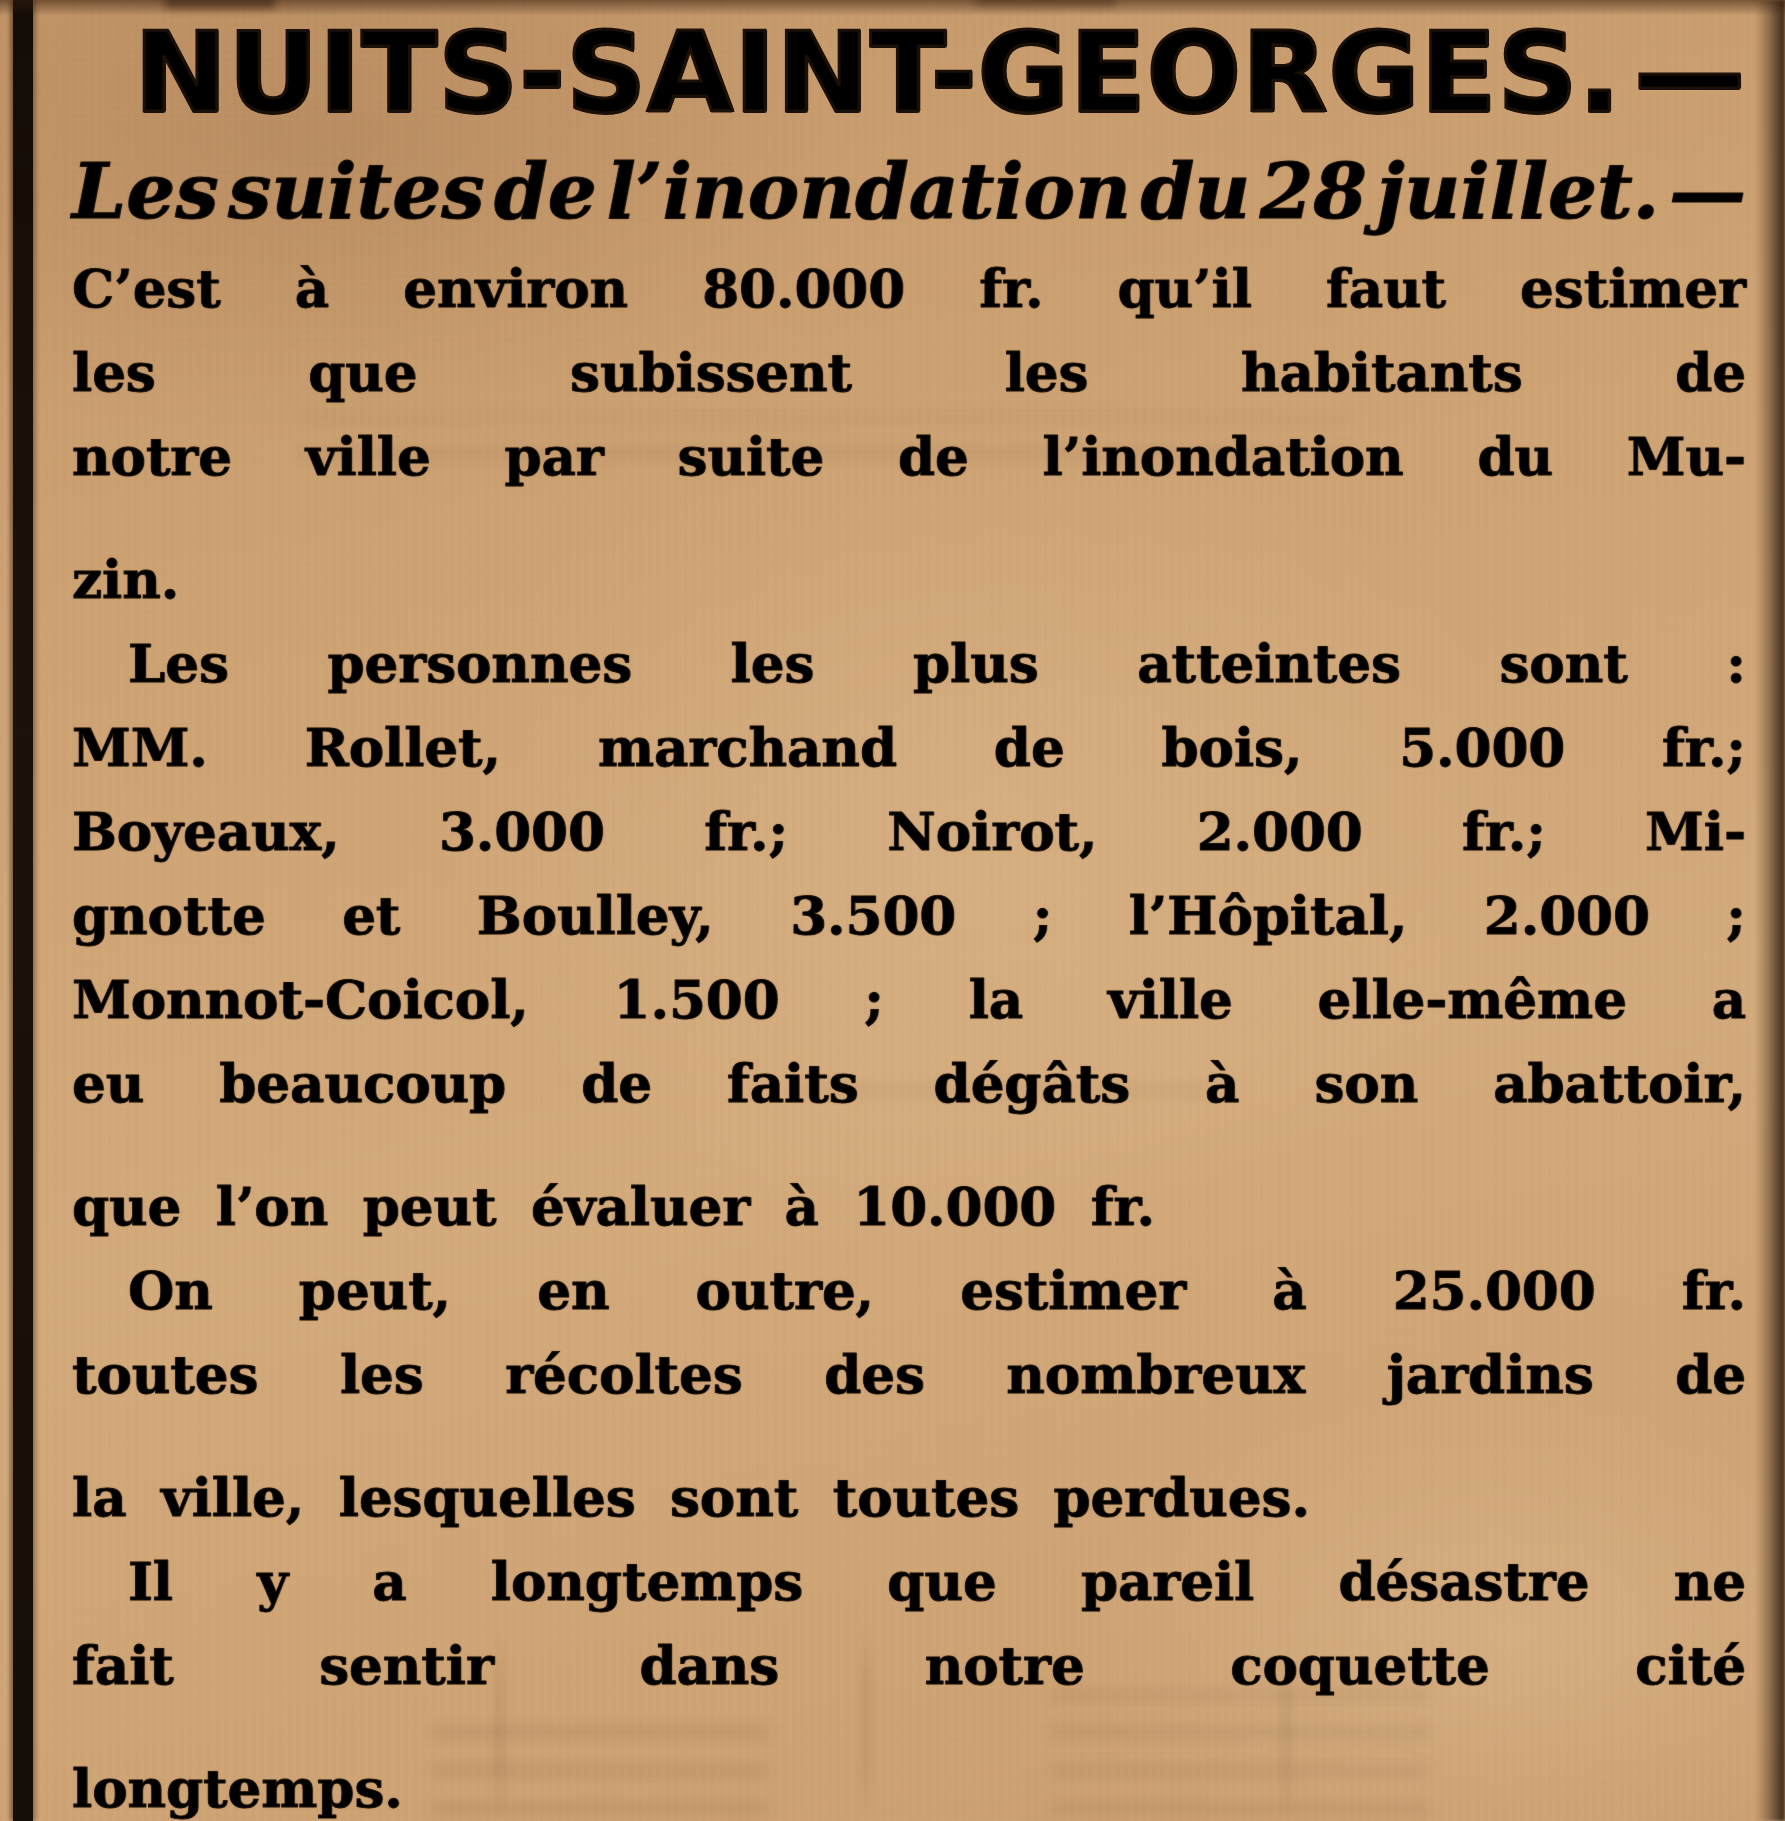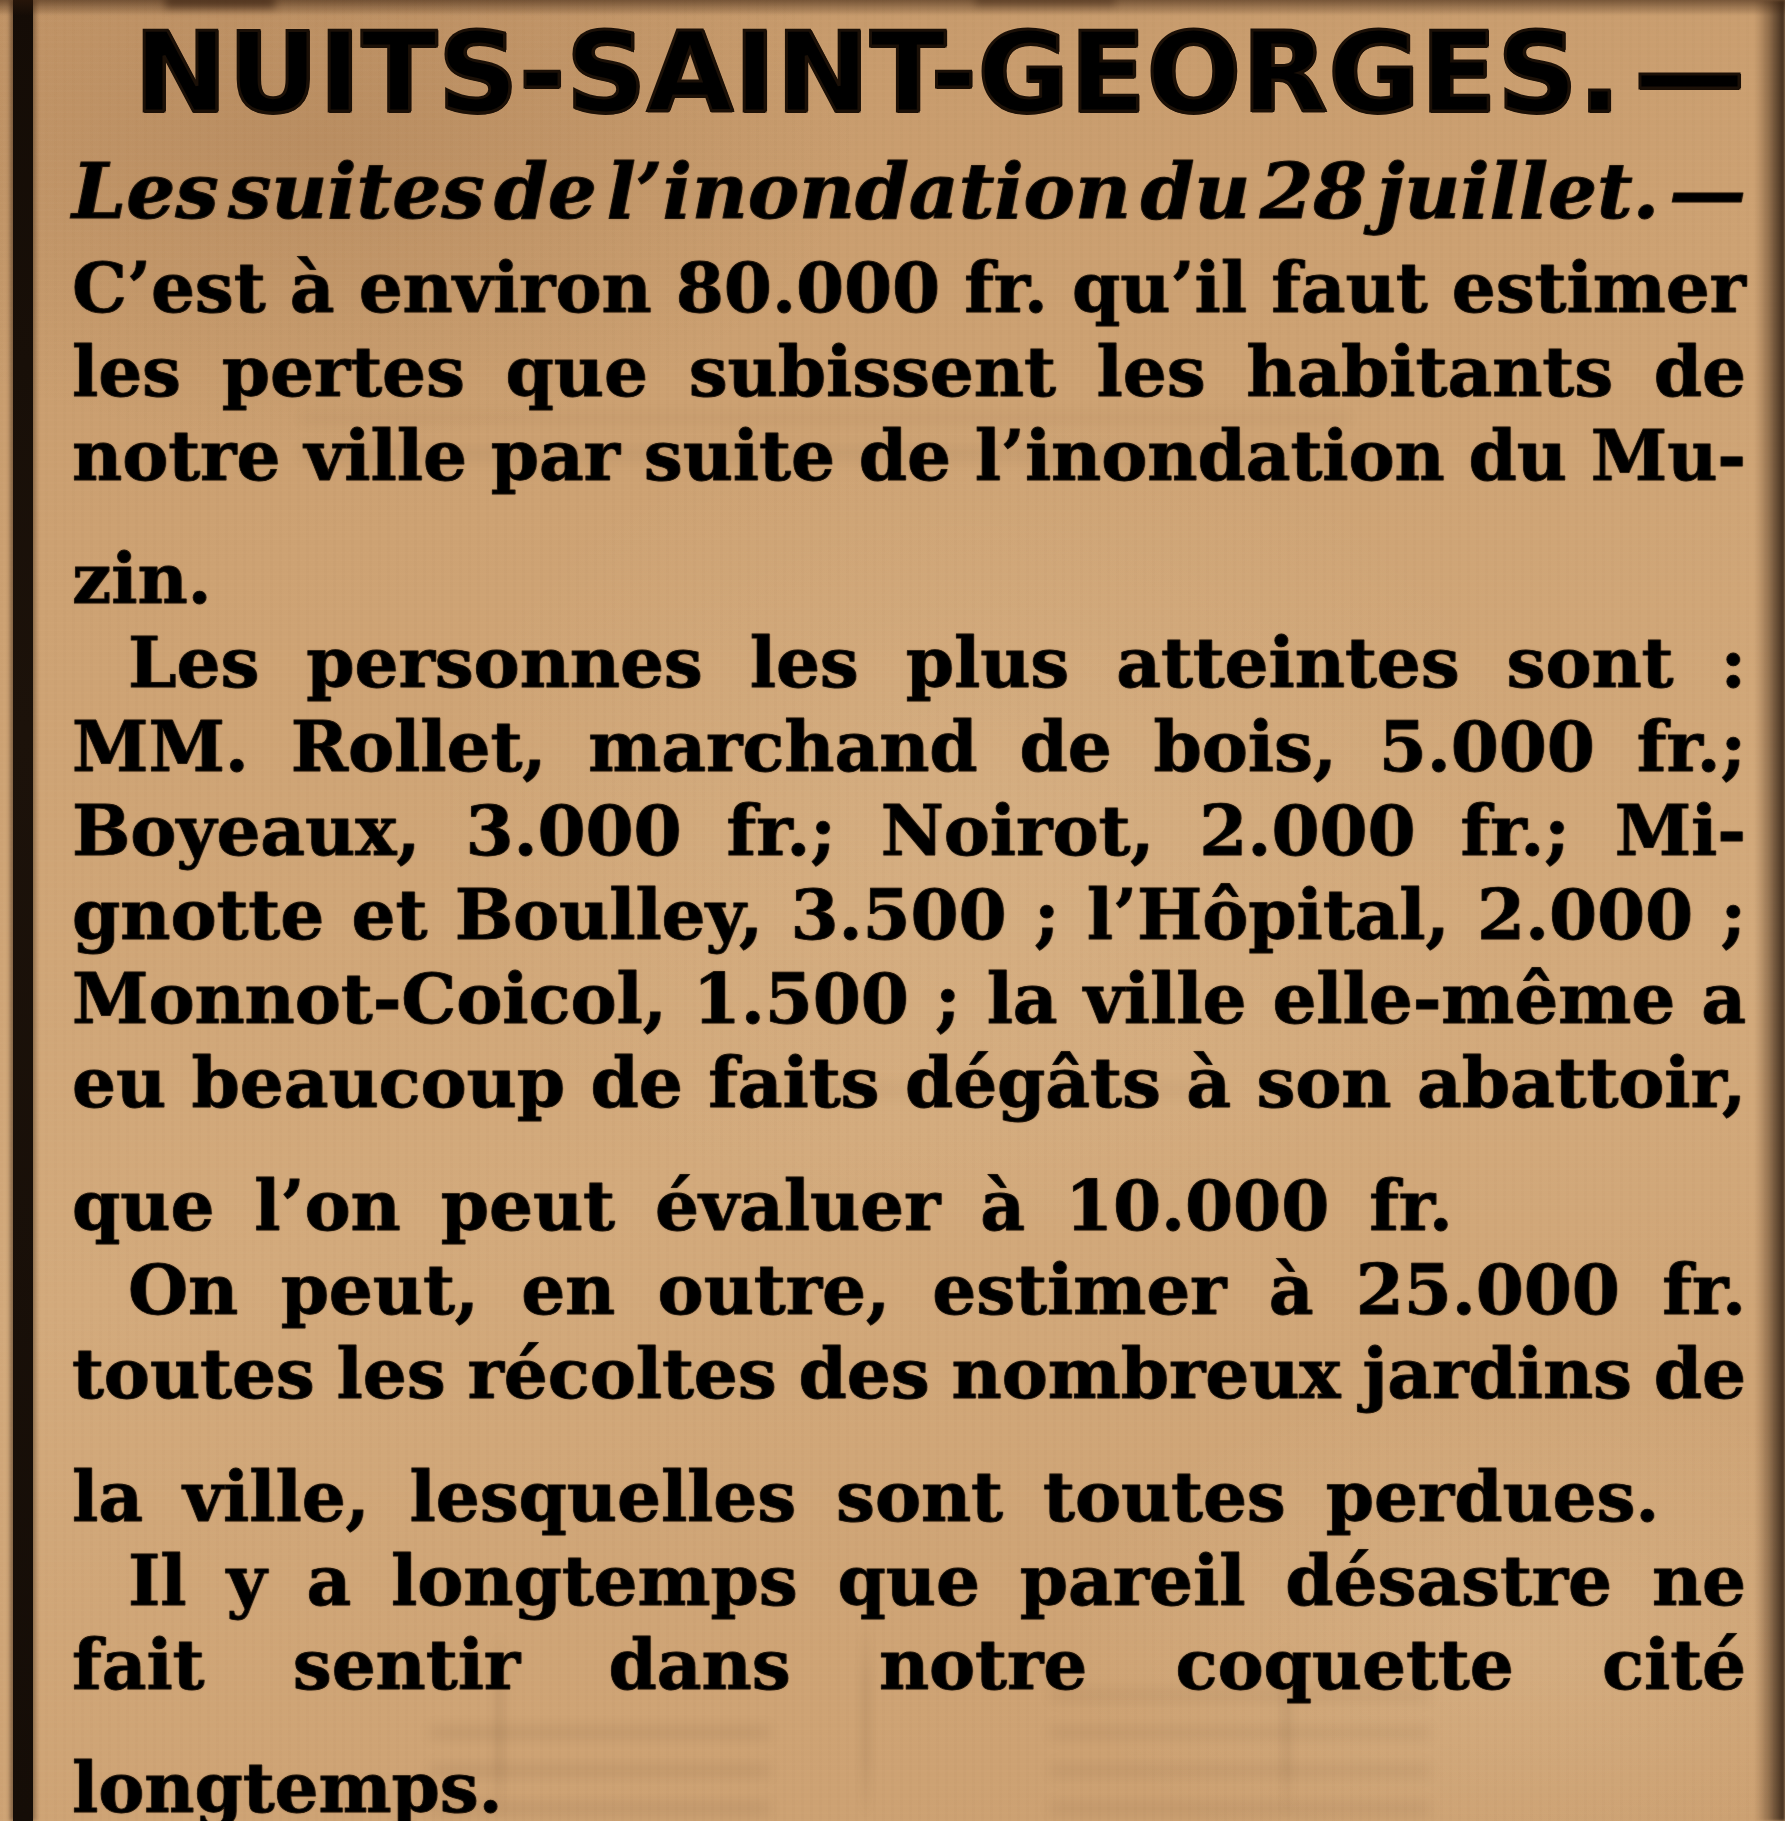--- a/index.html
+++ b/index.html
@@ -66,21 +66,21 @@
 
   
   .article {
     position: absolute; left: 72px; top: 14px; width: 1674px;
     color: #000000;
   }
   .line {
     display: flex; flex-wrap: nowrap; justify-content: space-between;
     align-items: baseline;
     height: 84px; line-height: 84px;
-    font-size: 69px; font-weight: bold;
+    font-size: 53px; font-weight: bold;
     white-space: nowrap;
     text-shadow: 0 0 2px rgba(32,19,9,.55), 1px 0 0 rgba(32,19,9,.35);
     -webkit-text-stroke: 0.8px #211509;
   }
   .line.indent { padding-left: 56px; }
   .line.flush  { justify-content: flex-start; word-spacing: 16px; margin-top: 39px; }
   .line.title {
     height: 128px; line-height: 118px;
     font-family: "DejaVu Sans", sans-serif;
     font-size: 111px; letter-spacing: 1px;
@@ -129,21 +129,20 @@
       <span>à</span>
       <span>environ</span>
       <span>80.000</span>
       <span>fr.</span>
       <span>qu’il</span>
       <span>faut</span>
       <span>estimer</span>
     </div>
     <div class="line body">
       <span>les</span>
-      <span>pertes</span>
       <span>que</span>
       <span>subissent</span>
       <span>les</span>
       <span>habitants</span>
       <span>de</span>
     </div>
     <div class="line body">
       <span>notre</span>
       <span>ville</span>
       <span>par</span>

